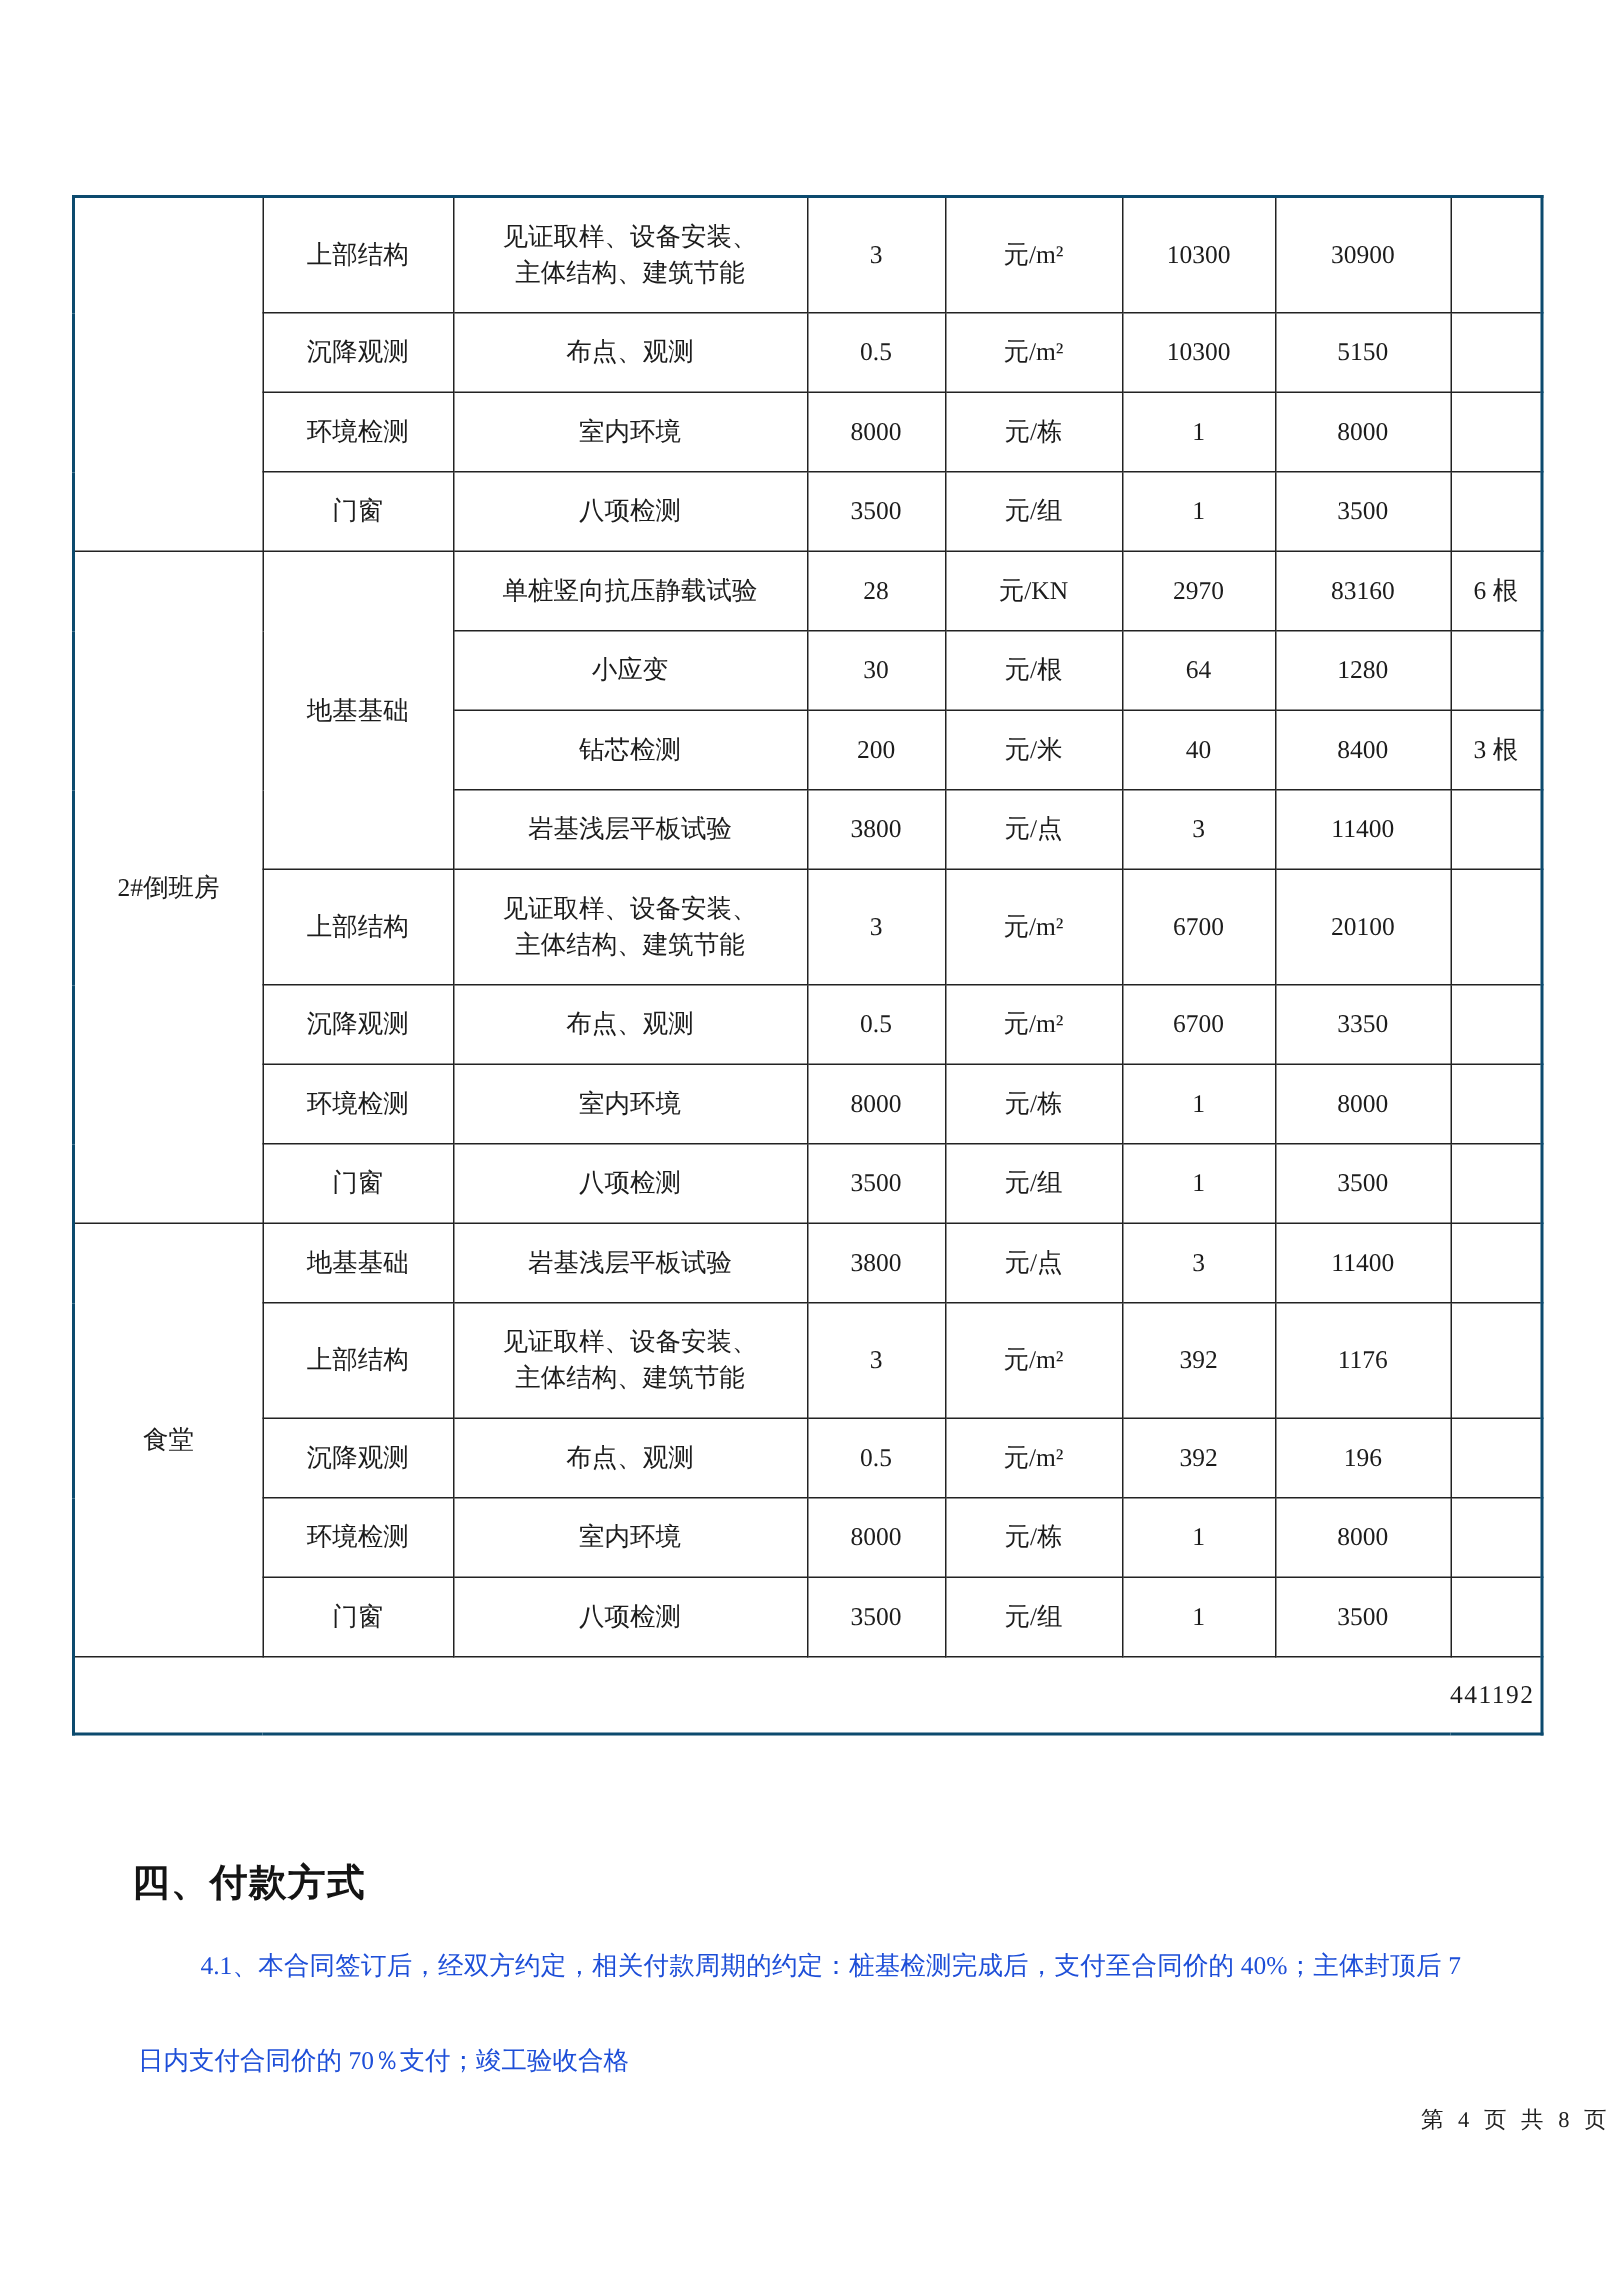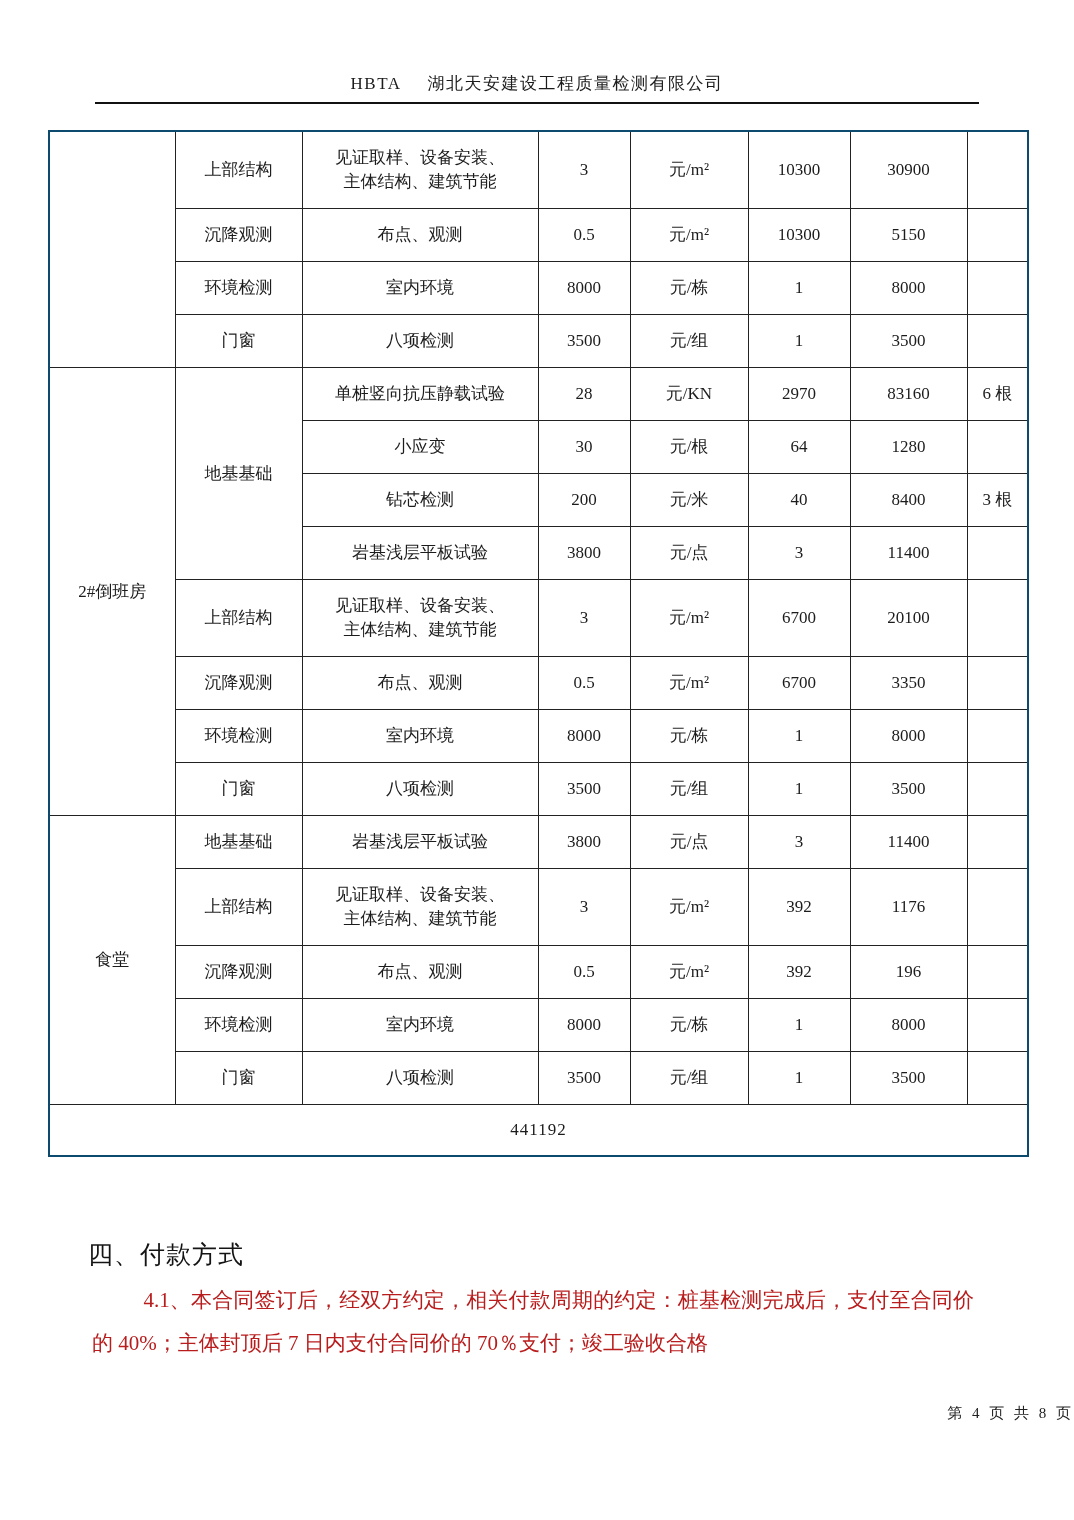--- a/index.html
+++ b/index.html
@@ -45,79 +45,77 @@
     font-size: 17px;
     line-height: 24px;
     padding: 14px 4px;
     overflow: hidden;
   }
   table.fee-table td.item-cell { white-space: pre-line; margin-top: 28px; }
   table.fee-table td.total-cell {
     height: 17px;
     padding: 13px 4px;
     letter-spacing: 1px;
+    text-align: right;
   }
 
   
   .notes {
     position: absolute;
     top: 1152px;
     left: 74px;
     width: 916px;
     font-size: 18px;
     line-height: 47px;
     text-indent: 3.6em;
     text-align: justify;
   }
 
   
   .section-heading {
     position: absolute;
     top: 1238px;
     left: 88px;
     font-size: 25px;
-    font-weight: normal;
+    font-weight: bold;
     font-family: "Liberation Sans", "DejaVu Sans", sans-serif;
     letter-spacing: 1px;
     color: #141414;
   }
 
   
   .payment-para {
     position: absolute;
     top: 1279px;
     left: 92px;
     width: 882px;
-    font-size: 21px;
-    line-height: 43px;
+    font-size: 17px;
+    line-height: 63px;
     text-indent: 2.45em;
     text-align: justify;
-    color: #b91c1c;
+    color: #1d4ed8;
   }
 
   
   .page-footer {
     position: absolute;
     top: 1404px;
     left: 0;
     width: 100%;
     text-align: right;
     font-size: 15px;
     letter-spacing: 3px;
     color: #222;
   }
 </style>
 </head>
 <body>
 
 <div class="page">
 
-  <div class="doc-header">
-    <span class="logo">HBTA</span><span>湖北天安建设工程质量检测有限公司</span>
-  </div>
 
   <table class="fee-table">
     <colgroup>
       <col style="width:126px">
       <col style="width:127px">
       <col style="width:236px">
       <col style="width:92px">
       <col style="width:118px">
       <col style="width:102px">
       <col style="width:117px">

